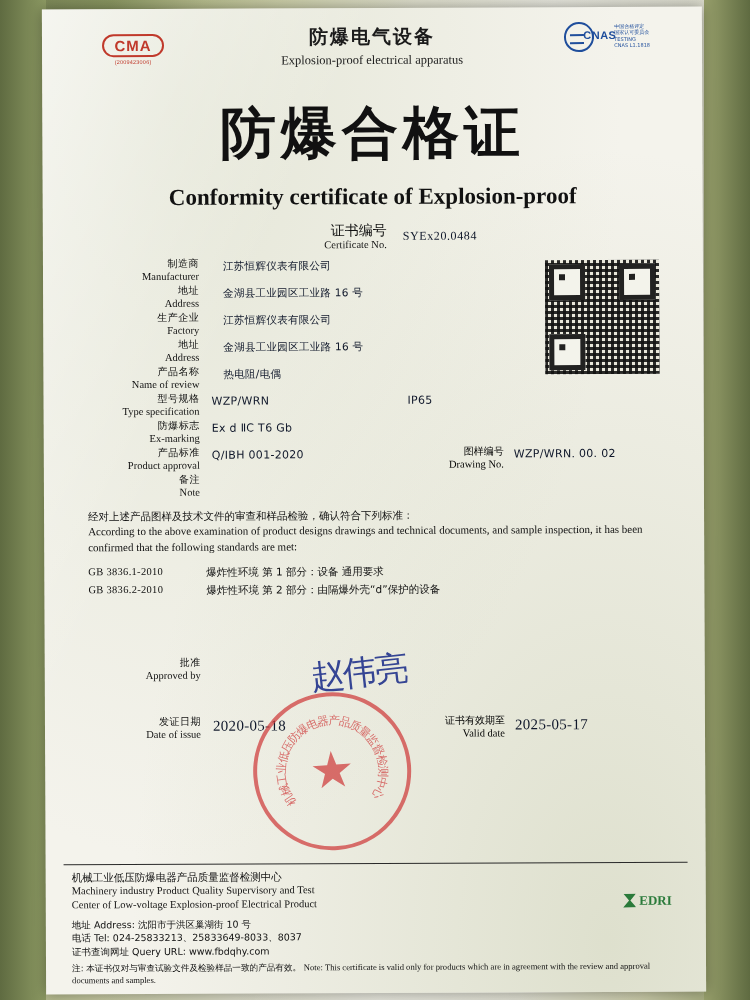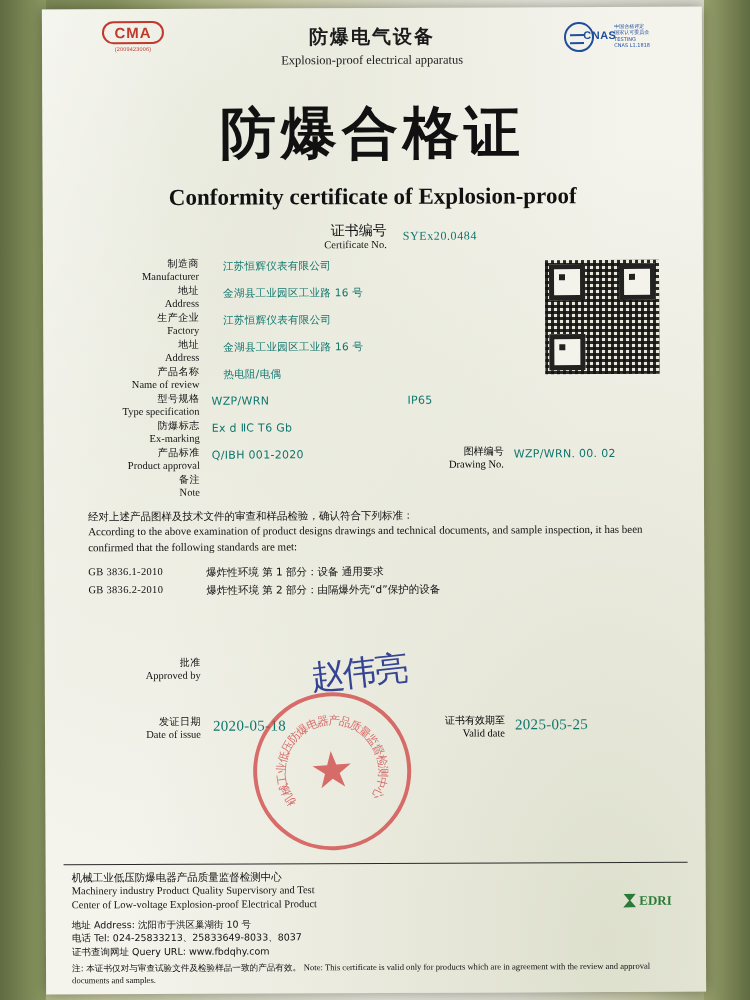--- a/index.html
+++ b/index.html
@@ -50,21 +50,21 @@
   }
 
   
   .hdr {
     position: relative;
     height: 74px;
   }
   .cma {
     position: absolute;
     left: 42px;
-    top: 12px;
+    top: 25px;
     width: 62px;
     text-align: center;
   }
   .cma-badge {
     border: 2px solid #c0392b;
     border-radius: 12px;
     color: #c0392b;
     font-weight: bold;
     font-size: 15px;
     letter-spacing: 1px;
@@ -209,21 +209,21 @@
     font-family: "DejaVu Sans", sans-serif;
   }
   .lab .en {
     display: block;
     font-size: 10.5px;
     color: #111;
     font-family: "Liberation Serif", serif;
   }
   .val {
     font-size: 11px;
-    color: #0f766e;
+    color: #0f172a;
     padding-top: 2px;
     letter-spacing: 0.3px;
     font-family: "DejaVu Sans", sans-serif;
   }
   .val.cnval { font-size: 10.5px; margin-left: 12px; }
   .row2 { display: flex; flex: 1; }
   .row2 .c1 { width: 196px; }
   .sub-lab {
     width: 96px;
     text-align: right;
@@ -577,21 +577,21 @@
           <div class="lab">
             <span class="cn">发证日期</span>
             <span class="en">Date of issue</span>
           </div>
           <div class="row2">
             <div class="c1 val">2020-05-18</div>
             <div class="sub-lab">
               <span class="cn">证书有效期至</span>
               <span class="en">Valid date</span>
             </div>
-            <div class="val">2025-05-25</div>
+            <div class="val">2025-05-17</div>
           </div>
         </div>
 
         <div class="stamp">
           <div class="star">★</div>
           <div class="arc">
               <span style="transform: rotate(-120deg) translate(-50%, -58px);">机</span>
               <span style="transform: rotate(-107.368deg) translate(-50%, -58px);">械</span>
               <span style="transform: rotate(-94.7368deg) translate(-50%, -58px);">工</span>
               <span style="transform: rotate(-82.1053deg) translate(-50%, -58px);">业</span>

